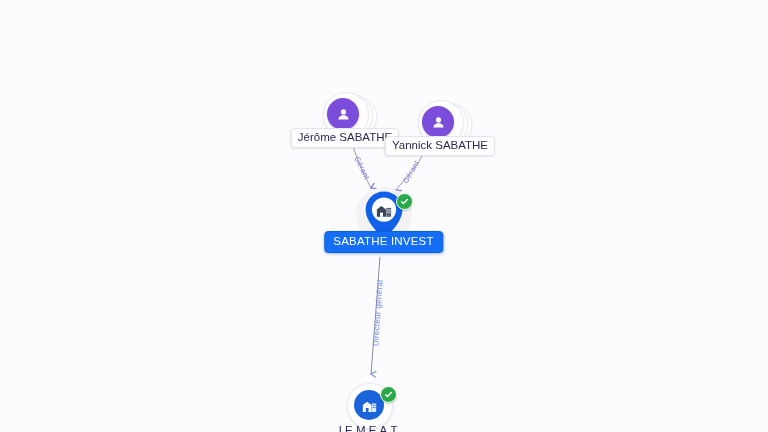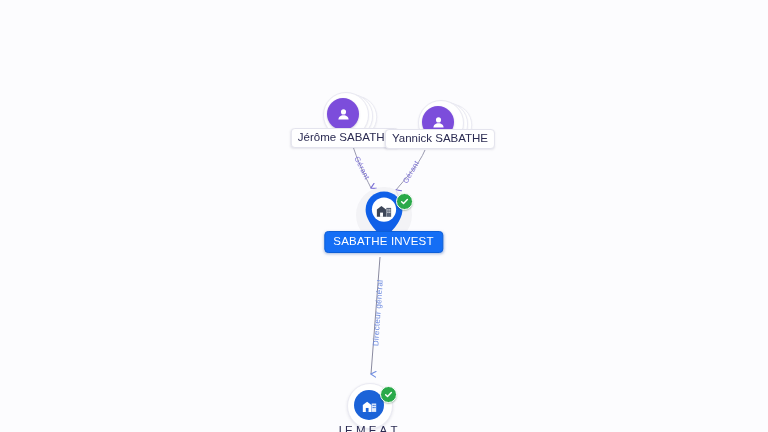--- a/index.html
+++ b/index.html
@@ -232,21 +232,21 @@
       <div class="stack-card c3"></div>
       <div class="stack-card c2"></div>
       <div class="stack-card c1"></div>
       <div class="person-avatar">
         <svg width="17" height="17" viewBox="0 0 24 24" aria-hidden="true">
           <circle cx="12" cy="8.3" r="3.6" fill="#ffffff"></circle>
           <path d="M4.8 19.2c0-3.7 3.2-6.1 7.2-6.1s7.2 2.4 7.2 6.1z" fill="#ffffff"></path>
         </svg>
       </div>
     </div>
-    <div class="node-label" style="left:0px; top:5px;">Yannick SABATHE</div>
+    <div class="node-label" style="left:0px; top:12px;">Yannick SABATHE</div>
   </div>
 
   <div class="node" style="left:384px; top:213px;">
     <div class="pin-halo"></div>
     <div class="pin-wrap">
       <svg width="44" height="52" viewBox="0 0 44 52" aria-hidden="true">
         <path d="M22 2.5C11.8 2.5 3.6 10.6 3.6 20.7c0 12.3 14.6 25.6 17.4 28.1.6.5 1.4.5 2 0
                  2.8-2.5 17.4-15.8 17.4-28.1C40.4 10.6 32.2 2.5 22 2.5z" fill="#1060e8"></path>
         <circle cx="22" cy="20.6" r="12.1" fill="#ffffff"></circle>
       </svg>

